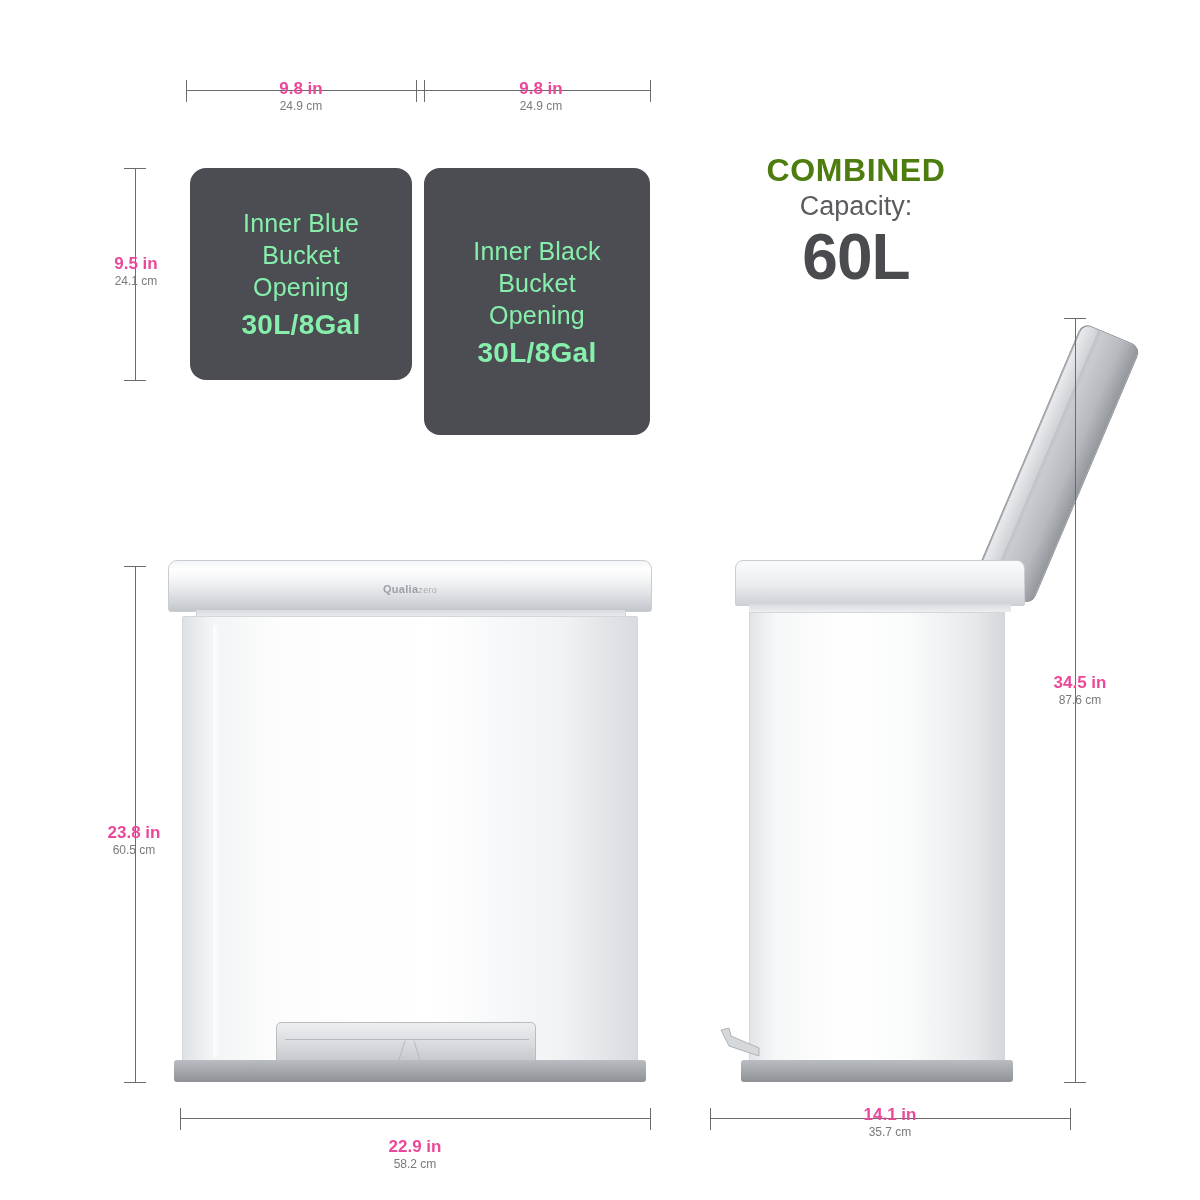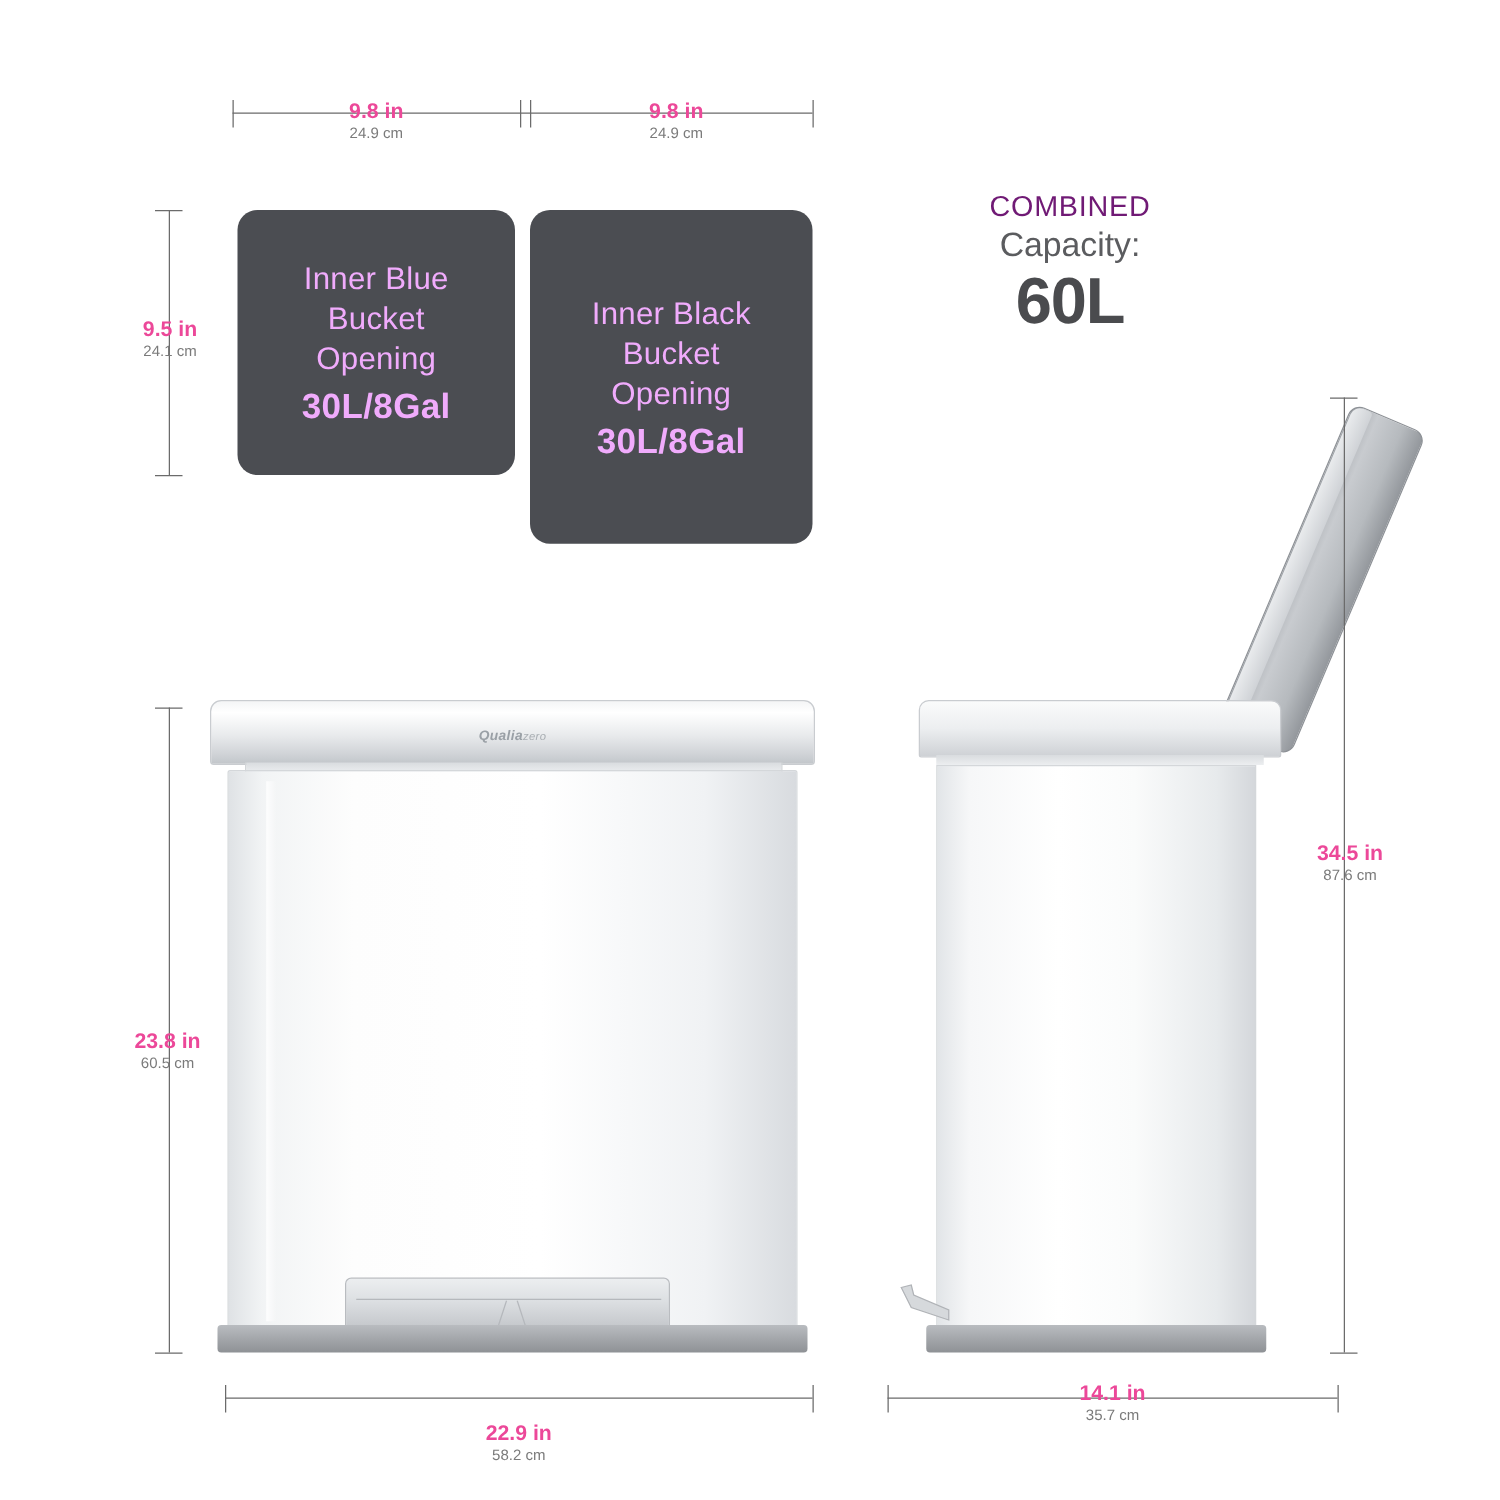--- a/index.html
+++ b/index.html
@@ -60,21 +60,21 @@
     font-size: 12px;
     display: block;
     color: #7a7a7a;
   }
 
   
   .chip {
     position: absolute;
     background: #4b4d52;
     border-radius: 16px;
-    color: #f0abfc;
+    color: #86efac;
     text-align: center;
     display: flex;
     flex-direction: column;
     align-items: center;
     justify-content: center;
     padding: 10px 2px;
     box-sizing: border-box;
   }
   .chip .line {
     font-size: 25px;
@@ -89,35 +89,35 @@
     letter-spacing: .3px;
   }
 
   
   .combined {
     position: absolute;
     text-align: center;
     color: #4a4a4a;
   }
   .combined .kicker {
-    font-size: 23px;
-    font-weight: 400;
+    font-size: 32px;
+    font-weight: 700;
     letter-spacing: .6px;
-    color: #701a75;
+    color: #4d7c0f;
     display: block;
   }
   .combined .cap {
     font-size: 27px;
     font-weight: 400;
     color: #5b5c5f;
     display: block;
     margin-top: 2px;
   }
   .combined .big {
-    font-size: 52px;
+    font-size: 64px;
     font-weight: 700;
     color: #4a4b4e;
     display: block;
     line-height: 1.05;
     margin-top: 2px;
     letter-spacing: -1px;
   }
   .combined .gallon {
     font-size: 27px;
     font-weight: 400;
@@ -202,21 +202,20 @@
   .pedal-v2 { left: 140px; transform: rotate(-18deg); }
   .brand {
     position: absolute;
     left: 50%;
     top: 22px;
     transform: translateX(-50%);
     font-size: 11px;
     letter-spacing: .3px;
     color: #9aa0a6;
     font-weight: 700;
-    font-style: italic;
   }
   .brand .zero { font-weight: 400; font-size: 9px; color: #a9aeb3; }
 
   
   .bin-side {
     position: absolute;
     left: 725px;
     top: 560px;
     width: 330px;
     height: 530px;

